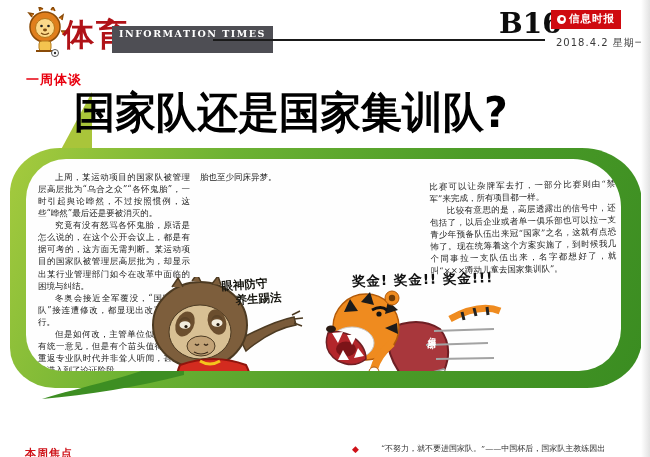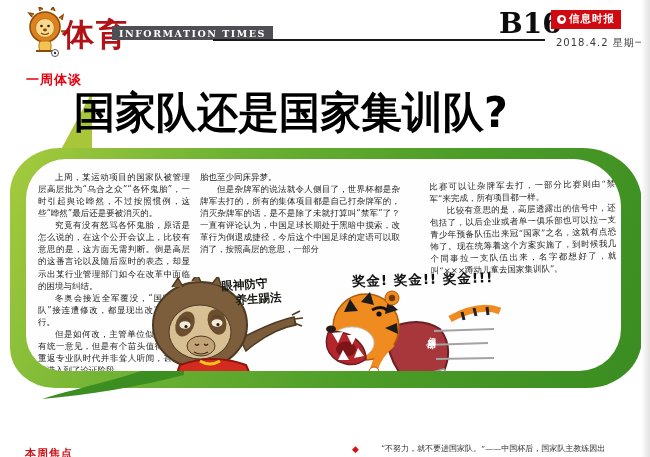--- a/index.html
+++ b/index.html
@@ -4,21 +4,21 @@
 <style>
   html,body{margin:0;padding:0;}
   body{width:650px;height:457px;position:relative;background:#ffffff;overflow:hidden;
        font-family:"DejaVu Sans","Liberation Sans",sans-serif;-webkit-font-smoothing:antialiased;}
   .abs{position:absolute;}
   
   .section-title{left:63px;top:14px;font-size:31px;font-weight:900;color:#b01217;
                  font-family:"DejaVu Serif","Liberation Serif",serif;letter-spacing:2px;}
   .masthead{left:112px;top:26px;background:#4e4e54;color:#fff;
             font-family:"DejaVu Serif","Liberation Serif",serif;font-size:9.5px;font-weight:bold;
-            letter-spacing:1.5px;padding:2px 7px 1px;}
+            letter-spacing:1.5px;padding:2px 7px 14px;}
   .rule-line{left:213px;top:39px;width:332px;height:2px;background:#1a1a1a;}
   .page-no{left:499px;top:7px;font-family:"DejaVu Serif","Liberation Serif",serif;
            font-weight:bold;font-size:28px;color:#0d0d0d;}
   .brand-badge{left:551px;top:10px;background:#cf0a10;color:#fff;font-size:10.5px;font-weight:bold;
                padding:2px 6px 3px;display:flex;align-items:center;gap:3px;letter-spacing:1px;}
   .brand-dot{width:9px;height:9px;border-radius:50%;background:#fff;position:relative;flex:0 0 auto;}
   .brand-dot::after{content:"";position:absolute;left:2.5px;top:2.5px;width:4px;height:4px;border-radius:50%;background:#cf0a10;}
   .dateline{left:556px;top:36px;font-size:10px;color:#3a3a3a;letter-spacing:1px;}
   
   .kicker{left:26px;top:71px;font-size:13px;font-weight:bold;color:#e8000f;letter-spacing:1px;}
@@ -100,28 +100,27 @@
   <svg class="abs bubble-tail" viewBox="0 0 150 56">
     <path d="M4,52 C42,40 96,30 146,8 L146,28 C100,40 50,48 4,52 Z" fill="#3d8e22"></path>
   </svg>
   <div class="abs inner">
 
     <div class="abs road"></div>
     <div class="abs grass"></div>
 
     <div class="abs col col1">
       <p>上周，某运动项目的国家队被管理层高层批为“乌合之众”“各怀鬼胎”，一时引起舆论哗然，不过按照惯例，这些“哗然”最后还是要被消灭的。</p>
-      <p>究竟有没有怒骂各怀鬼胎，原话是怎么说的，在这个公开会议上，比较有意思的是，这方面无需判断。倒是高层的这番言论以及随后应时的表态，却显示出某行业管理部门如今在改革中面临的困境与纠结。</p>
+      <p>究竟有没有怒骂各怀鬼胎，原话是怎么说的，在这个公开会议上，都是有据可考的，这方面无需判断。某运动项目的国家队被管理层高层批为，却显示出某行业管理部门如今在改革中面临的困境与纠结。</p>
       <p>冬奥会接近全军覆没，“国家集训队”接连遭修改，都显现出改革势在必行。</p>
       <p>但是如何改，主管单位似乎也还没有统一意见，但是有个苗头值得注意：重返专业队时代并非耸人听闻，甚至已经进入到了论证阶段。</p>
       <p>高层批评各怀鬼胎，其实要看你怎么理解了，一部分令人国家荣誉感缺失，不说各怀鬼</p>
     </div>
     <div class="abs col col2">
       <p class="cont">胎也至少同床异梦。</p>
-      <p>但是杂牌军的说法就令人侧目了，世界杯都是杂牌军去打的，所有的集体项目都是自己打杂牌军的，消灭杂牌军的话，是不是除了未就打算叫“禁军”了？一直有评论认为，中国足球长期处于黑暗中摸索，改革行为倒退成捷径，今后这个中国足球的定语可以取消了，按照高层的意思，一部分</p>
     </div>
     <div class="abs col col3">
       <p class="cont">比赛可以让杂牌军去打，一部分比赛则由“禁军”来完成，所有项目都一样。</p>
       <p>比较有意思的是，高层透露出的信号中，还包括了，以后企业或者单一俱乐部也可以拉一支青少年预备队伍出来冠“国家”之名，这就有点恐怖了。现在统筹着这个方案实施了，到时候我几个同事拉一支队伍出来，名字都想好了，就叫“×××蹲动儿童去国家集训队”。</p>
     </div>
     <div class="abs signature">刀刀</div>
 
     <svg class="abs" style="left:118px;top:118px" width="162" height="148" viewBox="0 0 162 148">
       <path d="M96,62 Q130,44 150,40 L152,48 Q128,52 102,74 Z" fill="#7a5b3a" stroke="#4c3a22" stroke-width="1.5"></path>
       <path d="M148,38 l8,-4 M150,42 l9,-1 M150,46 l8,3" stroke="#4c3a22" stroke-width="1.5" fill="none"></path>

